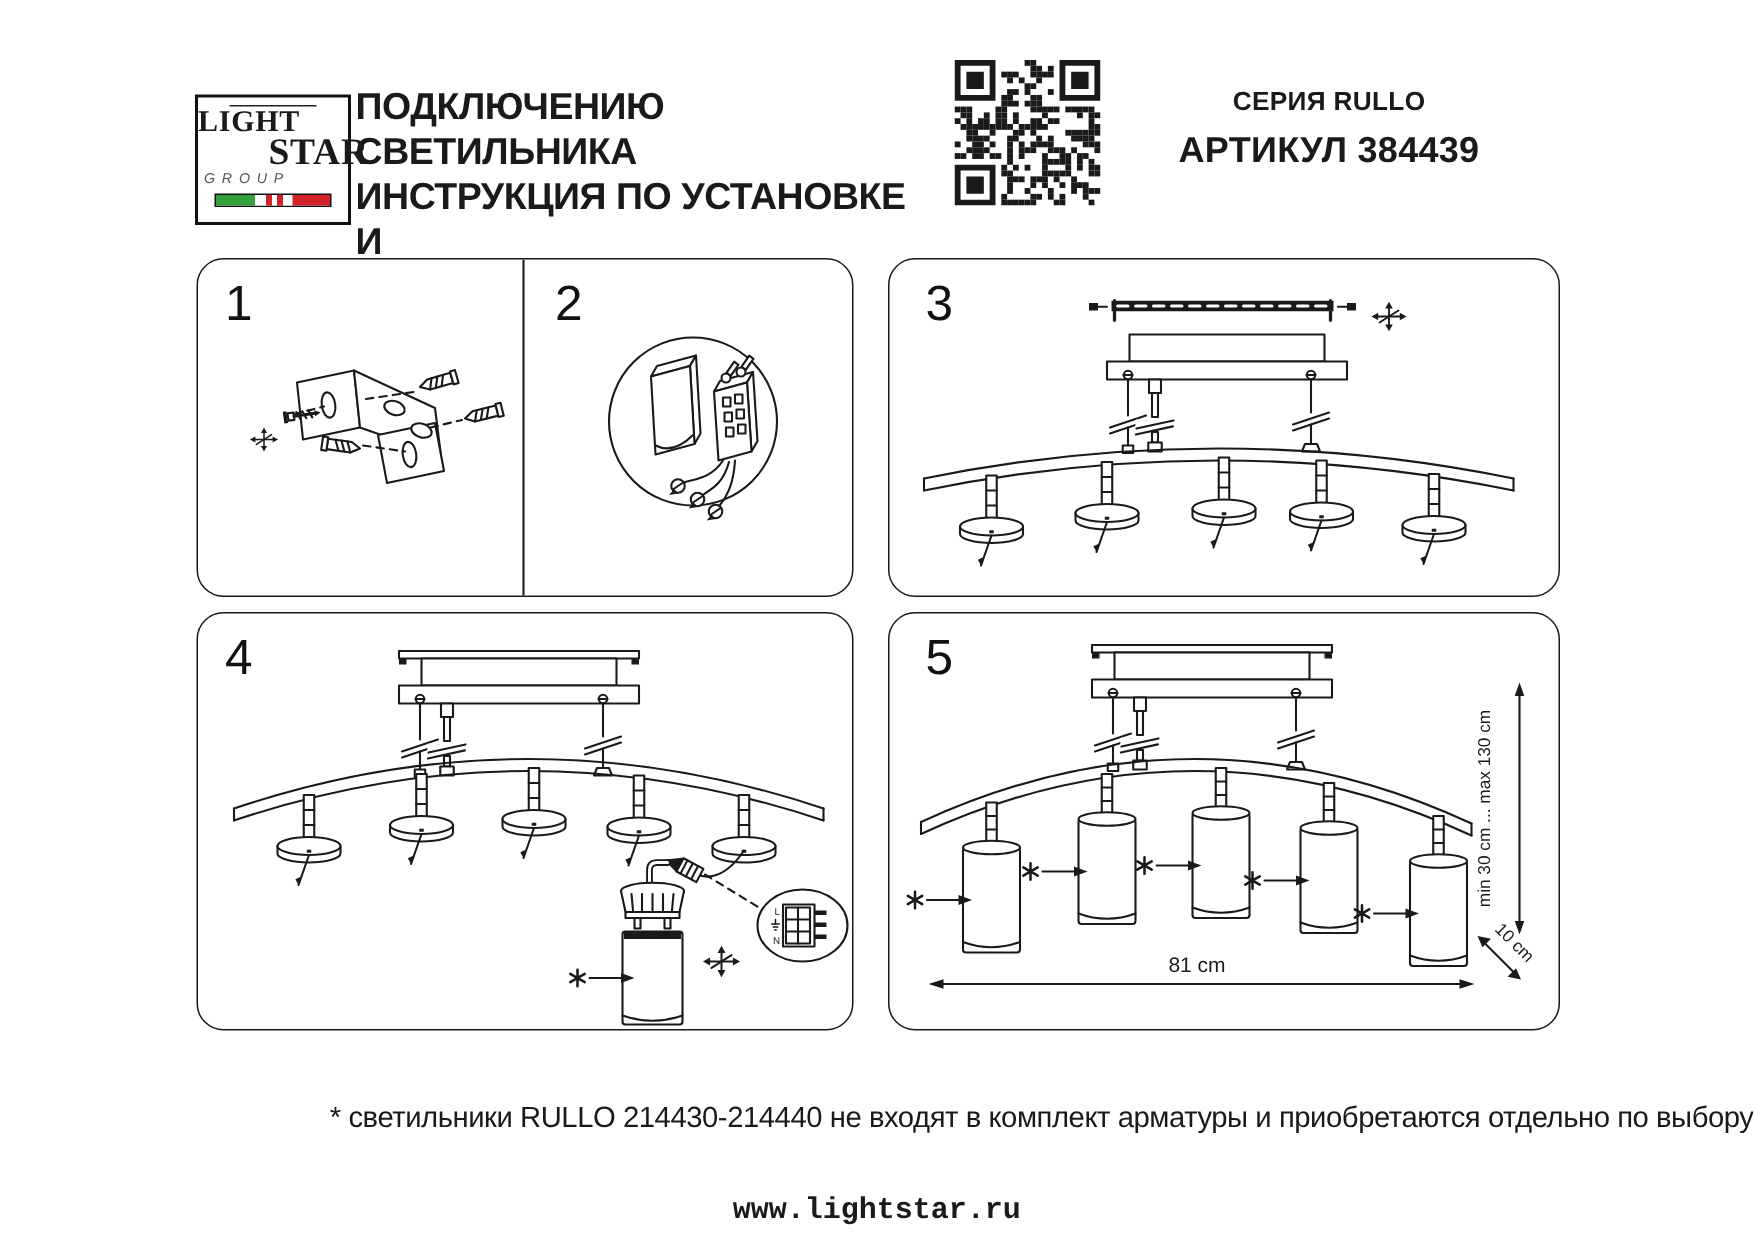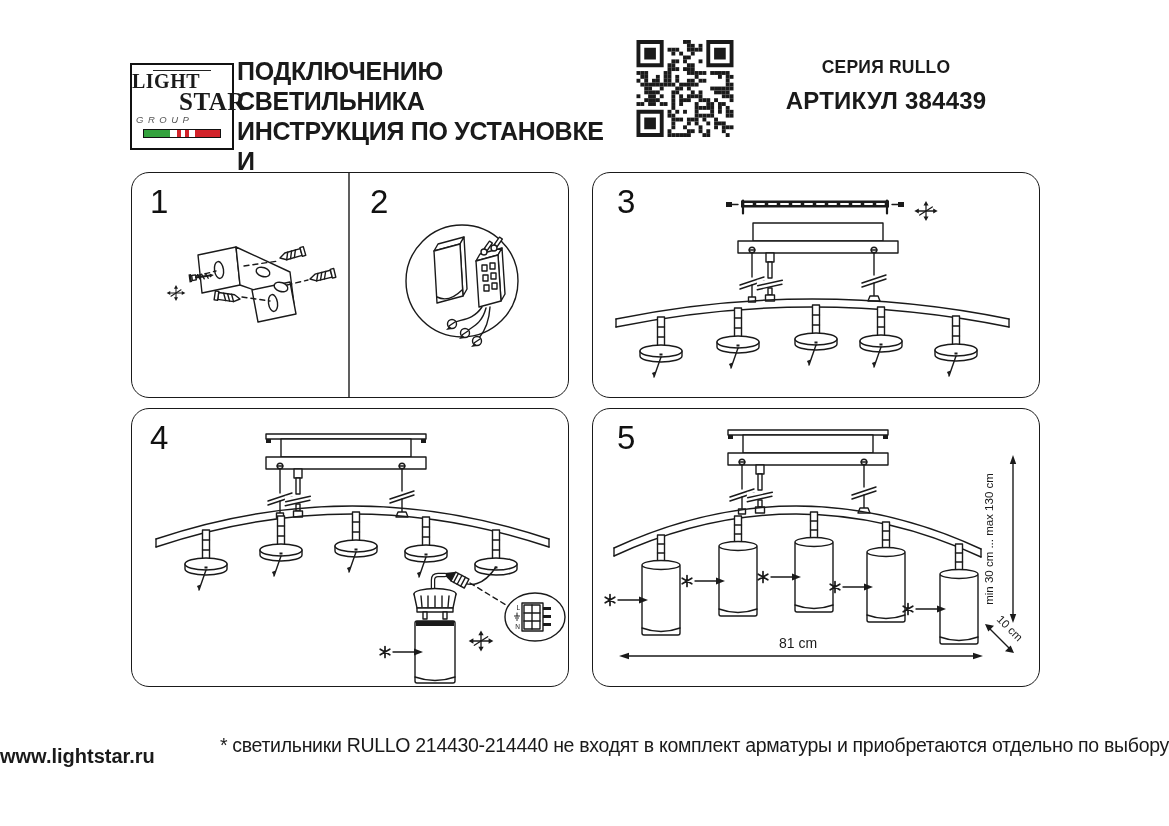--- a/index.html
+++ b/index.html
@@ -27,22 +27,22 @@
   .panel{position:absolute;border:1.7px solid var(--line);border-radius:18px;background:#fff;}
   #panel12{left:131px;top:172px;width:436px;height:224px;}
   #panel3 {left:592px;top:172px;width:446px;height:224px;}
   #panel4 {left:131px;top:408px;width:436px;height:277px;}
   #panel5 {left:592px;top:408px;width:446px;height:277px;}
   .panel svg.draw{position:absolute;left:0;top:0;}
   .step-num{position:absolute;font-size:33px;font-weight:400;color:#111;z-index:2;}
   
   .footnote{position:absolute;left:0;top:700px;width:100%;text-align:right;
             font-size:19.5px;letter-spacing:-.3px;margin-top:34px;}
-  .website{position:absolute;left:0;top:745px;width:100%;
-           font-size:20px;font-weight:bold;}
+  .website{position:absolute;left:0;top:796px;width:100%;text-align:center;
+           font-size:20px;font-weight:bold;font-family:Liberation Mono, monospace;}
   
   .ln{stroke:var(--line);stroke-width:1.4;fill:none;stroke-linecap:round;stroke-linejoin:round;}
   .fw{fill:#fff;stroke:var(--line);stroke-width:1.4;stroke-linejoin:round;}
   .fd{fill:var(--line);stroke:none;}
   .ft{font-family:"Liberation Sans",sans-serif;fill:var(--line);stroke:none;}
   .dash{stroke-dasharray:5 4;}
 </style>
 </head>
 <body>
 

